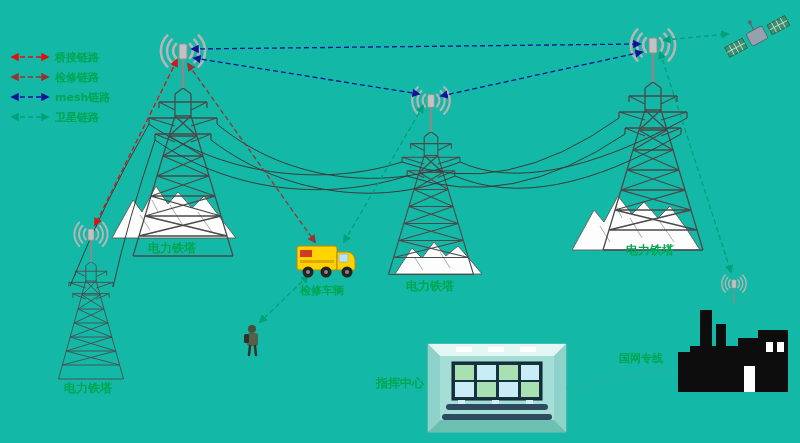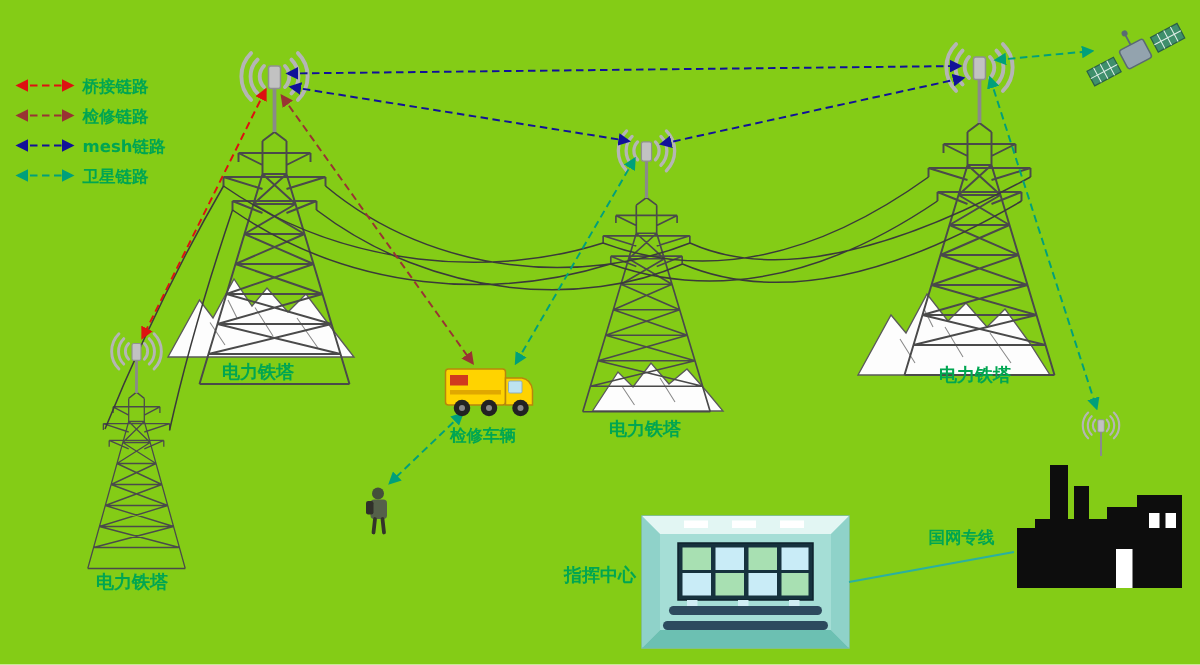--- a/index.html
+++ b/index.html
@@ -1,16 +1,16 @@
 <!DOCTYPE html>
 <html><head>
 <meta charset="utf-8">
 <style>
   html,body{margin:0;padding:0;background:#fff;}
-  .canvas{position:relative;width:800px;height:443px;background:#84cc16;overflow:hidden;
+  .canvas{position:relative;width:800px;height:443px;background:#14b8a6;overflow:hidden;
           font-family:"DejaVu Sans",sans-serif;}
   svg text{font-family:"DejaVu Sans",sans-serif;}
   .lbl{fill:#00a651;font-weight:bold;font-size:12px;}
   .lbl-s{fill:#00a651;font-weight:bold;font-size:11px;}
   .dash{fill:none;stroke-width:1.3;stroke-dasharray:5 3;}
   .ln-bridge{stroke:#dd1111;}
   .ln-maint{stroke:#993333;}
   .ln-mesh{stroke:#111199;}
   .ln-sat{stroke:#00a07a;}
   .ln-wired{stroke:#2ab0a0;stroke-width:1.2;fill:none;}

